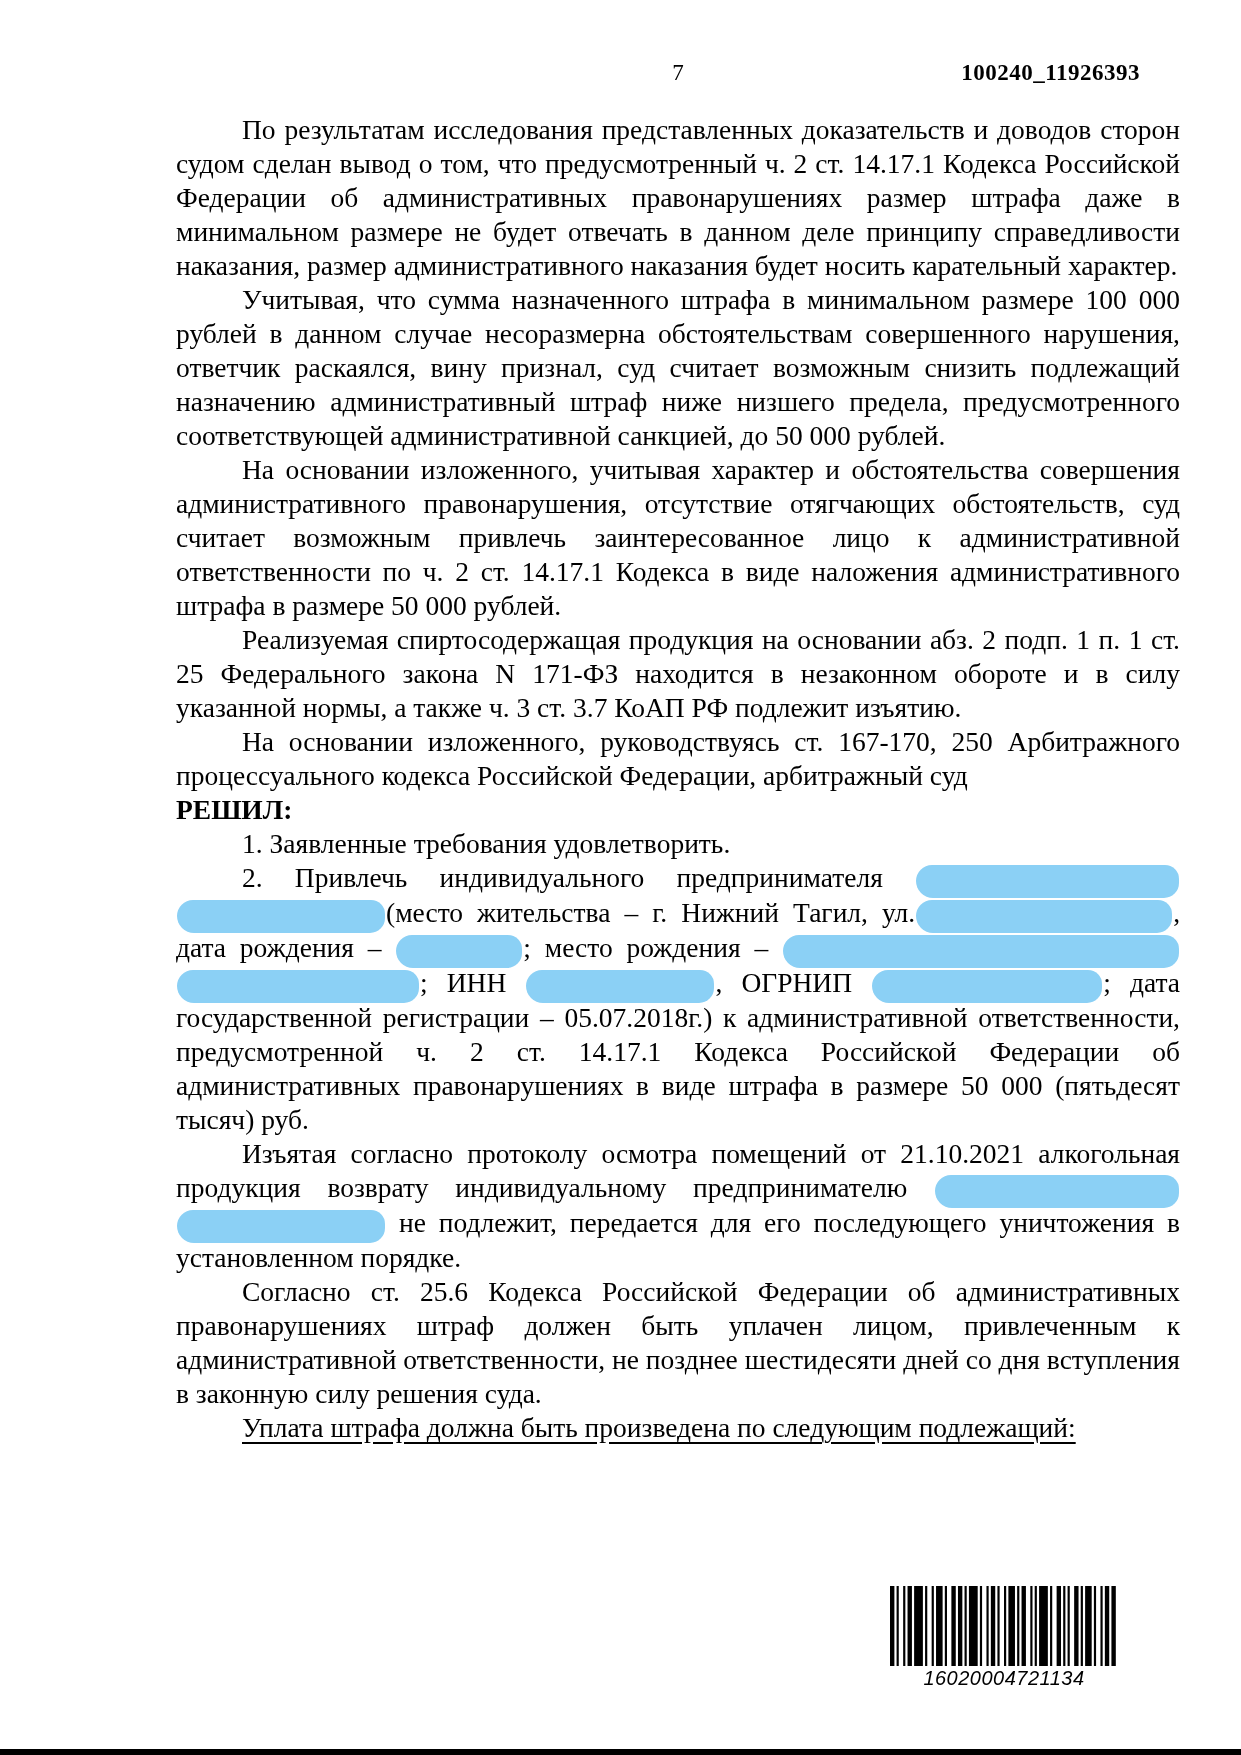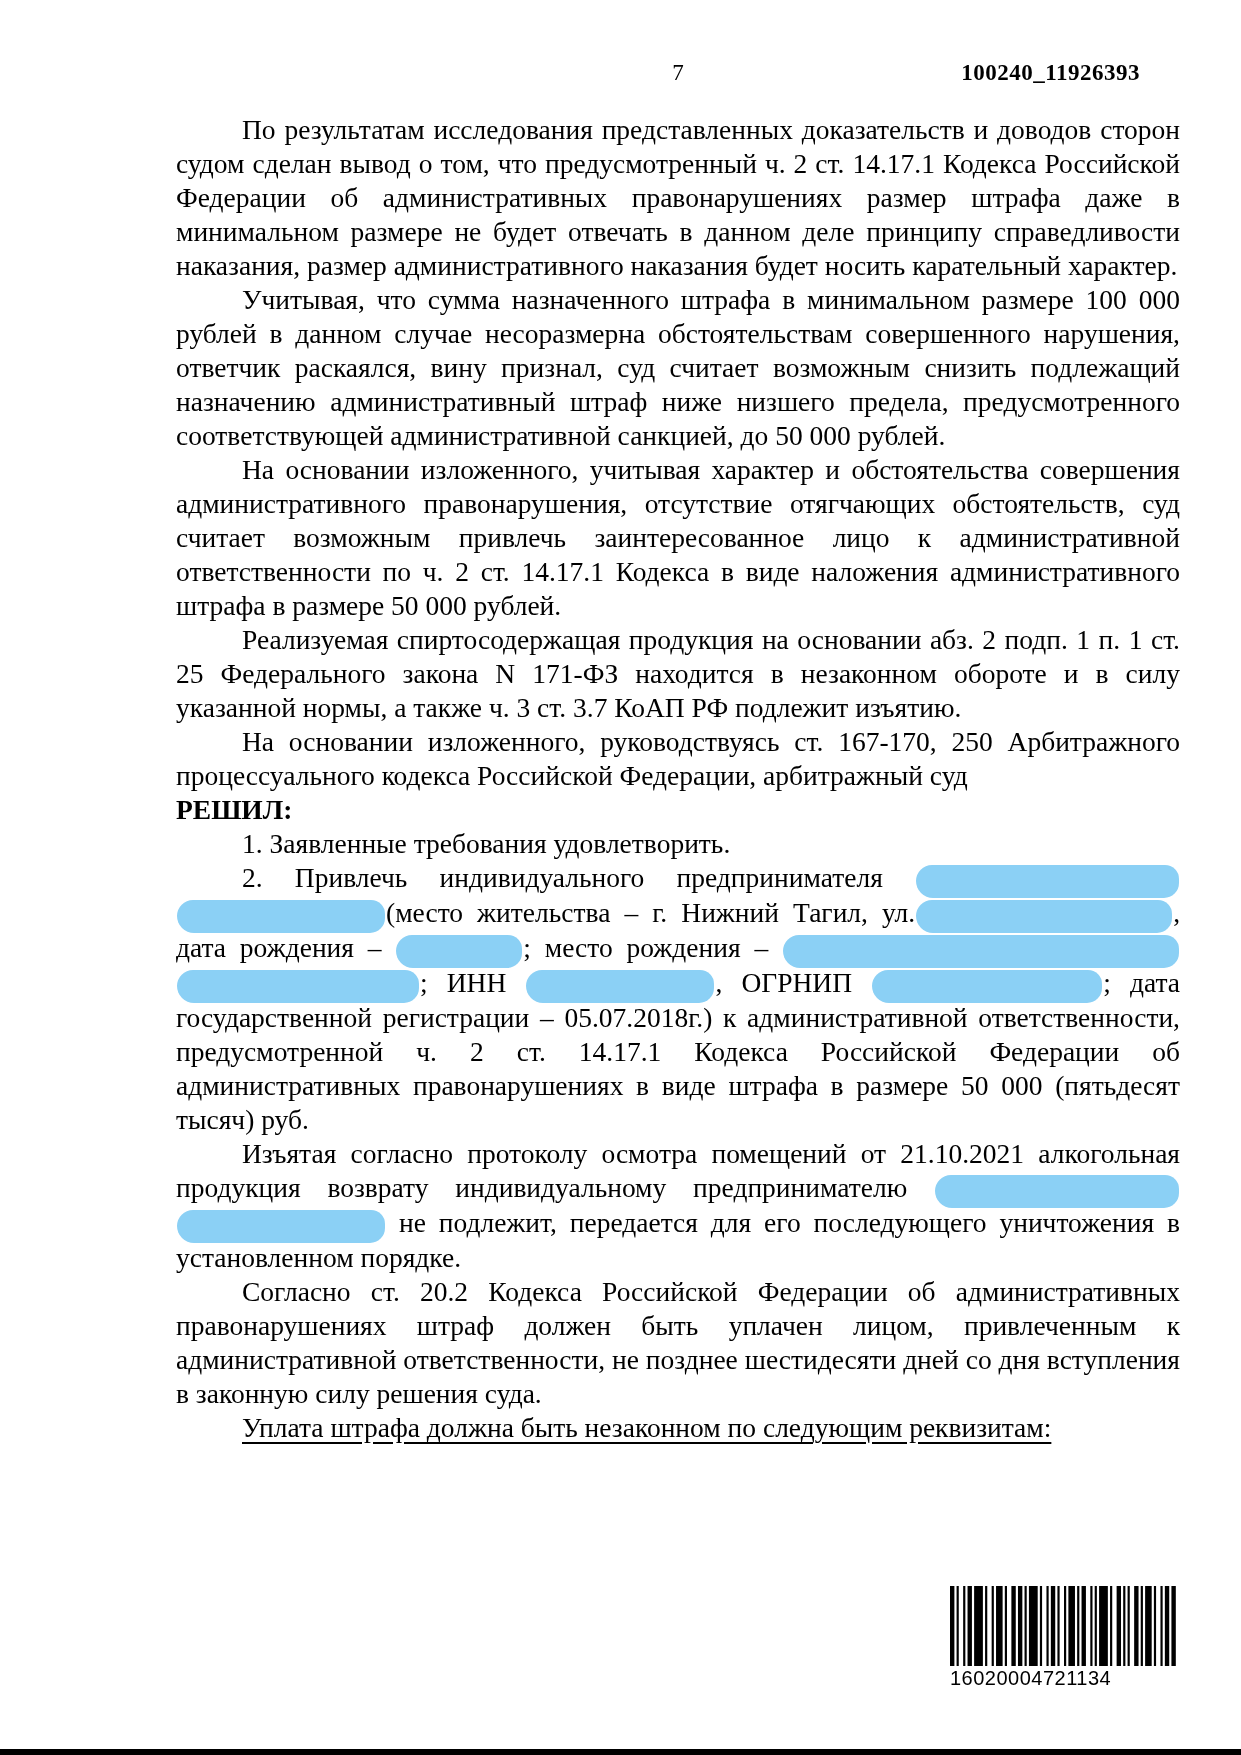--- a/index.html
+++ b/index.html
@@ -25,21 +25,21 @@
   .body-text p.heading{text-indent:0;text-align:left;font-weight:bold;}
   .body-text p.underline-par{text-decoration:underline;text-underline-offset:5px;}
   .redaction{
     display:inline-block;
     height:33px;
     border-radius:16px 14px 15px 17px;
     vertical-align:-9px;
     margin:-2px 1px;
   }
   
-  .barcode-wrap{position:absolute;left:950px;top:1586px;width:228px;}
+  .barcode-wrap{position:absolute;left:890px;top:1586px;width:228px;text-align:center;font-style:italic;}
   .barcode-wrap svg{display:block;width:228px;height:80px;}
   .barcode-num{
     font-family:"Liberation Sans","DejaVu Sans",sans-serif;
     font-size:20px;line-height:22px;margin-top:1px;letter-spacing:0.5px;white-space:nowrap;
   }
   .bottom-edge{position:absolute;left:0;bottom:0;width:100%;height:6px;background:#000;}
 </style>
 </head>
 <body>
 
@@ -53,22 +53,22 @@
   <div class="body-text" id="document-body">
       <p class=""><span>По результатам исследования представленных доказательств и доводов сторон судом сделан вывод о том, что предусмотренный ч. 2 ст. 14.17.1 Кодекса Российской Федерации об административных правонарушениях размер штрафа даже в минимальном размере не будет отвечать в данном деле принципу справедливости наказания, размер административного наказания будет носить карательный характер.</span></p>
       <p class=""><span>Учитывая, что сумма назначенного штрафа в минимальном размере 100 000 рублей в данном случае несоразмерна обстоятельствам совершенного нарушения, ответчик раскаялся, вину признал, суд считает возможным снизить подлежащий назначению административный штраф ниже низшего предела, предусмотренного соответствующей административной санкцией, до 50 000 рублей.</span></p>
       <p class=""><span>На основании изложенного, учитывая характер и обстоятельства совершения административного правонарушения, отсутствие отягчающих обстоятельств, суд считает возможным привлечь заинтересованное лицо к административной ответственности по ч. 2 ст. 14.17.1 Кодекса в виде наложения административного штрафа в размере 50 000 рублей.</span></p>
       <p class=""><span>Реализуемая спиртосодержащая продукция на основании абз. 2 подп. 1 п. 1 ст. 25 Федерального закона N 171-ФЗ находится в незаконном обороте и в силу указанной нормы, а также ч. 3 ст. 3.7 КоАП РФ подлежит изъятию.</span></p>
       <p class=""><span>На основании изложенного, руководствуясь ст. 167-170, 250 Арбитражного процессуального кодекса Российской Федерации, арбитражный суд</span></p>
       <p class="heading "><span>РЕШИЛ:</span></p>
       <p class=""><span>1. Заявленные требования удовлетворить.</span></p>
       <p class=""><span>2. Привлечь индивидуального предпринимателя </span><span class="redaction" style="width: 263px; background: rgb(139, 208, 245);"></span><span> </span><span class="redaction" style="width: 208px; background: rgb(139, 208, 245);"></span><span>(место жительства – г. Нижний Тагил, ул.</span><span class="redaction" style="width: 256px; background: rgb(139, 208, 245);"></span><span>, дата рождения – </span><span class="redaction" style="width: 126px; background: rgb(139, 208, 245);"></span><span>; место рождения – </span><span class="redaction" style="width: 396px; background: rgb(139, 208, 245);"></span><span> </span><span class="redaction" style="width: 242px; background: rgb(139, 208, 245);"></span><span>; ИНН </span><span class="redaction" style="width: 188px; background: rgb(139, 208, 245);"></span><span>, ОГРНИП </span><span class="redaction" style="width: 230px; background: rgb(139, 208, 245);"></span><span>; дата государственной регистрации – 05.07.2018г.) к административной ответственности, предусмотренной ч. 2 ст. 14.17.1 Кодекса Российской Федерации об административных правонарушениях в виде штрафа в размере 50 000 (пятьдесят тысяч) руб.</span></p>
       <p class=""><span>Изъятая согласно протоколу осмотра помещений от 21.10.2021 алкогольная продукция возврату индивидуальному предпринимателю </span><span class="redaction" style="width: 244px; background: rgb(139, 208, 245);"></span><span> </span><span class="redaction" style="width: 208px; background: rgb(139, 208, 245);"></span><span> не подлежит, передается для его последующего уничтожения в установленном порядке.</span></p>
-      <p class=""><span>Согласно ст. 20.2 Кодекса Российской Федерации об административных правонарушениях штраф должен быть уплачен лицом, привлеченным к административной ответственности, не позднее шестидесяти дней со дня вступления в законную силу решения суда.</span></p>
-      <p class="underline-par"><span>Уплата штрафа должна быть незаконном по следующим реквизитам:</span></p>
+      <p class=""><span>Согласно ст. 25.6 Кодекса Российской Федерации об административных правонарушениях штраф должен быть уплачен лицом, привлеченным к административной ответственности, не позднее шестидесяти дней со дня вступления в законную силу решения суда.</span></p>
+      <p class="underline-par"><span>Уплата штрафа должна быть произведена по следующим подлежащий:</span></p>
     </div>
 
   <div class="barcode-wrap">
     <svg id="barcode-svg" preserveAspectRatio="none" viewBox="0 0 104 80">
         <rect x="0" y="0" width="2" height="80" fill="#000"></rect>
         <rect x="3" y="0" width="1" height="80" fill="#000"></rect>
         <rect x="6" y="0" width="1" height="80" fill="#000"></rect>
         <rect x="8" y="0" width="2" height="80" fill="#000"></rect>
         <rect x="11" y="0" width="4" height="80" fill="#000"></rect>
         <rect x="16" y="0" width="1" height="80" fill="#000"></rect>

